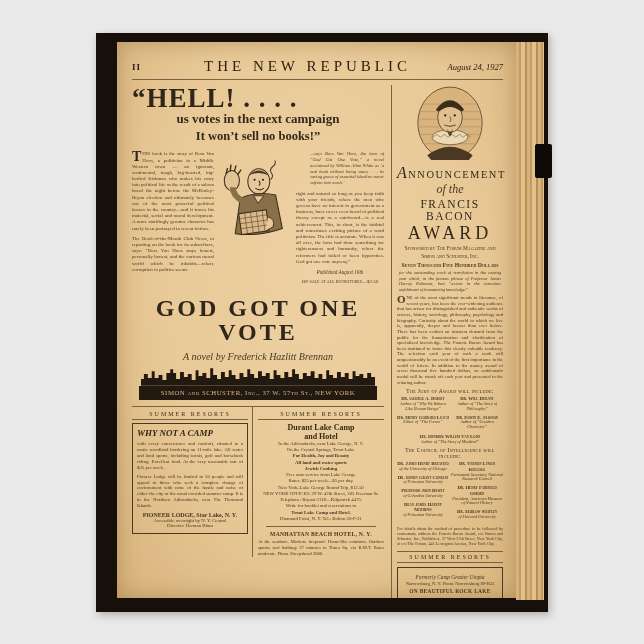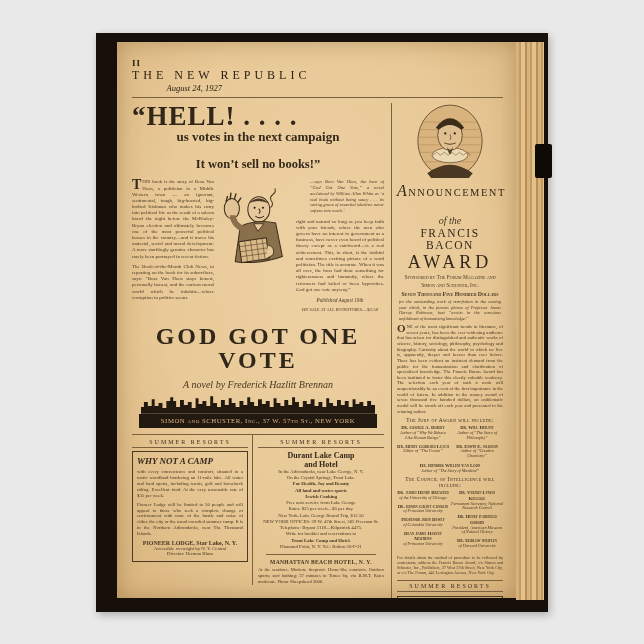--- a/index.html
+++ b/index.html
@@ -13,35 +13,35 @@
   .backdrop{position:absolute;left:96px;top:33px;width:452px;height:579px;background:var(--backdrop);
             box-shadow:2px 3px 8px rgba(0,0,0,.25);}
   .page-stack{position:absolute;left:516px;top:42px;width:28px;height:558px;
       background:repeating-linear-gradient(90deg,#d8b27b 0 3px,#c39a61 3px 5px,#e2c18c 5px 9px,#b98f55 9px 11px);}
   .notch{position:absolute;left:535px;top:144px;width:17px;height:34px;background:#0e0a05;border-radius:2px;}
   .page{position:absolute;left:117px;top:42px;width:399px;height:556px;background:
         radial-gradient(ellipse at 50% 40%, #eed1a4 0%, var(--paper) 55%, var(--paper-dark) 100%);
         box-shadow:inset 0 0 22px rgba(110,75,30,.35);box-sizing:border-box;padding:16px 13px 8px 15px;overflow:hidden;}
 
   
-  .pg-header{display:flex;align-items:flex-start;font-size:9px;color:var(--ink-dark);flex-direction:column;}
+  .pg-header{display:flex;align-items:center;font-size:9px;color:var(--ink-dark);}
   .folio{width:70px;font-weight:bold;letter-spacing:1px;}
-  .masthead{flex:1;text-align:center;letter-spacing:4px;font-size:12px;}
+  .masthead{flex:1;text-align:center;letter-spacing:4px;font-size:15px;}
   .issue-date{width:90px;text-align:right;font-style:italic;font-size:8.5px;}
   .head-rule{border-bottom:1px solid var(--rule);margin:4px 0 5px 0;}
 
   .main{display:flex;align-items:stretch;}
   .left-col{width:252px;}
   .v-rule{width:1px;background:var(--rule);margin:0 5px 0 7px;}
   .right-col{flex:1;min-width:0;text-align:center;}
 
   
   .headline{font-size:27px;font-weight:bold;color:#31261a;letter-spacing:1px;line-height:1;}
   .subhead{text-align:center;font-weight:bold;font-size:13px;color:#33281b;line-height:1.15;}
-  .subhead.s3{font-size:12.5px;margin-top:12px;}
+  .subhead.s3{font-size:12.5px;margin-top:2px;}
   .body-row{display:flex;margin-top:8px;}
   .bcol{font-size:5px;line-height:1.24;text-align:justify;color:#4a3a25;}
   .bcol1{width:82px;}
   .cartoon-wrap{width:82px;flex:0 0 82px;display:flex;justify-content:center;align-items:flex-start;}
   .bcol2{width:88px;}
   .bcol p{margin:0 0 4px 0;}
   .dc{float:left;font-size:14px;line-height:11px;font-weight:bold;padding-right:1px;color:#33281b;}
   .caption{font-style:italic;font-size:4.6px;line-height:1.25;padding-left:14px;margin-bottom:5px !important;}
   .pubdate{text-align:center;font-style:italic;font-size:5.2px;margin-top:3px;}
   .price{text-align:center;font-size:5px;font-variant:small-caps;}
@@ -67,21 +67,21 @@
   .trout-line{text-align:center;font-size:4.8px;line-height:1.3;}
   .trout-line.em{font-weight:bold;}
   .mb-rule{border-top:1px solid var(--rule);margin:4px 8px;}
   .mb-title{text-align:center;font-weight:bold;font-size:5.6px;letter-spacing:.3px;}
   .mb-body{font-size:4.6px;line-height:1.3;text-align:justify;margin:2px 0 0 0;}
 
   
   .portrait{display:block;margin:0 auto;}
   .ann-title{font-size:10.5px;letter-spacing:1.5px;color:#33281b;margin-top:3px;}
   .ann-initial{font-size:16px;font-style:italic;}
-  .ann-ofthe{font-style:italic;font-size:10px;margin-top:15px;}
+  .ann-ofthe{font-style:italic;font-size:12px;}
   .ann-name{font-size:11.5px;letter-spacing:1.5px;color:#33281b;margin-top:1px;}
   .ann-award{font-size:18px;letter-spacing:4px;color:#33281b;margin-top:1px;}
   .sponsor{font-variant:small-caps;font-size:5.4px;line-height:1.3;margin-top:1px;}
   .amount{font-variant:small-caps;font-size:5.8px;font-weight:bold;margin-top:2px;}
   .purpose{font-style:italic;font-size:4.4px;line-height:1.25;text-align:justify;margin:2px 2px 3px 2px;}
   .ann-body{font-size:4.7px;line-height:1.2;text-align:justify;margin:0 0 3px 0;}
   .dc2{float:left;font-size:11px;line-height:9px;font-weight:bold;padding-right:1px;}
   .list-head{font-variant:small-caps;font-size:5.4px;letter-spacing:.4px;margin:3px 0 2px 0;color:#33281b;}
   .jury-grid,.council-grid{display:flex;justify-content:space-between;text-align:center;}
   .jcol{width:49%;}

